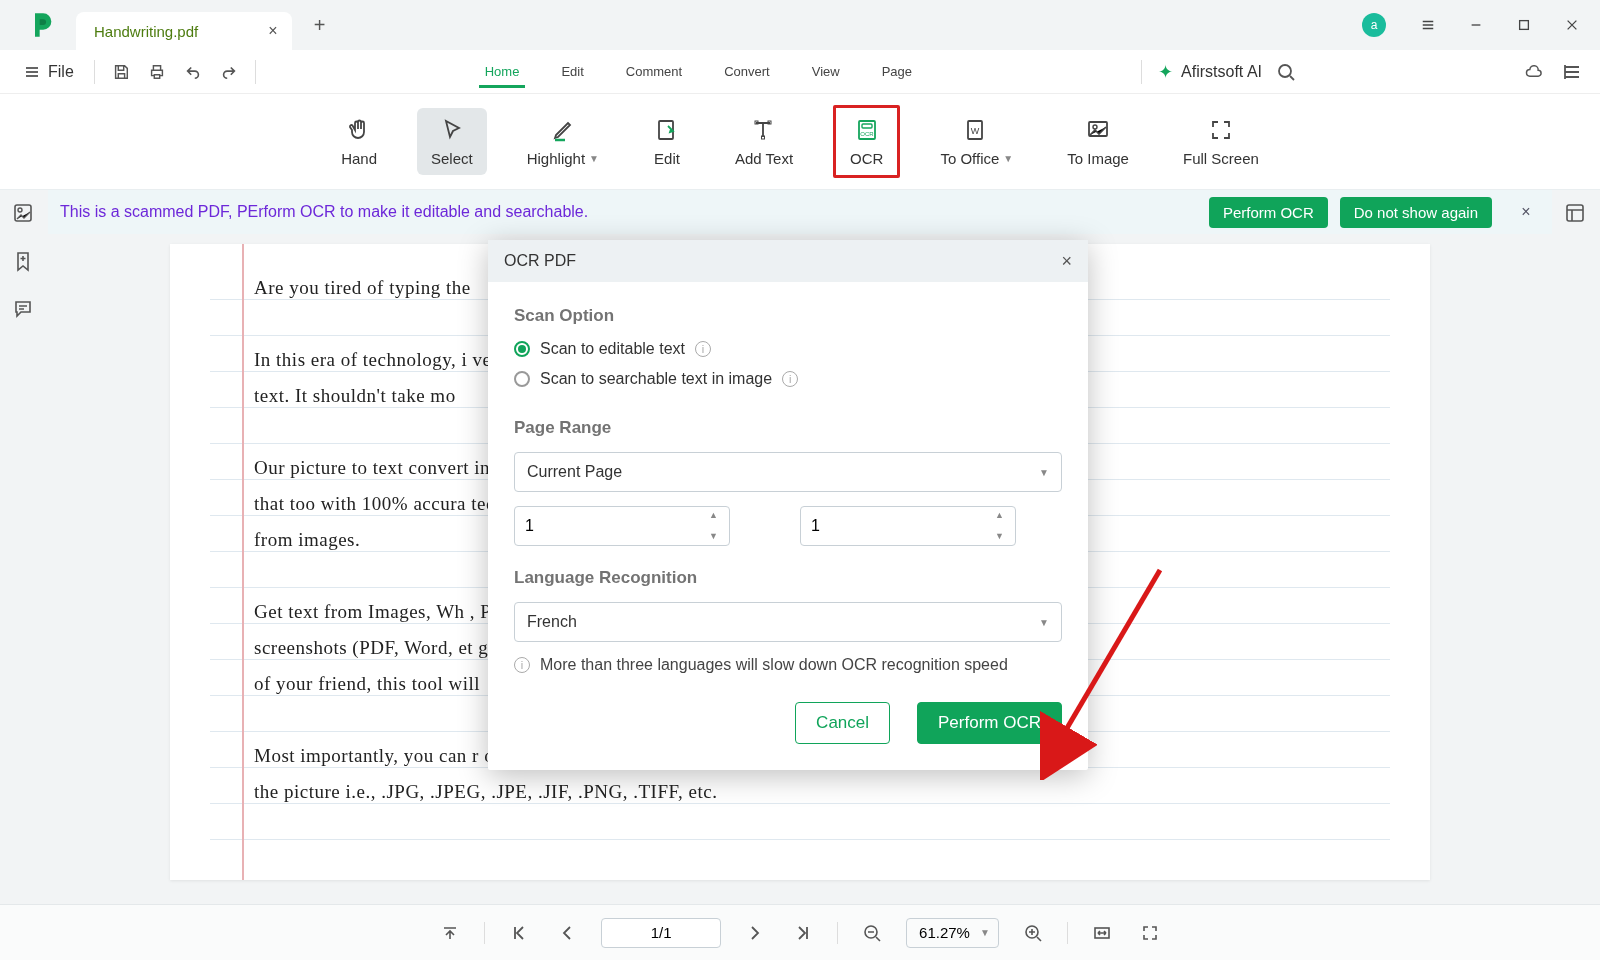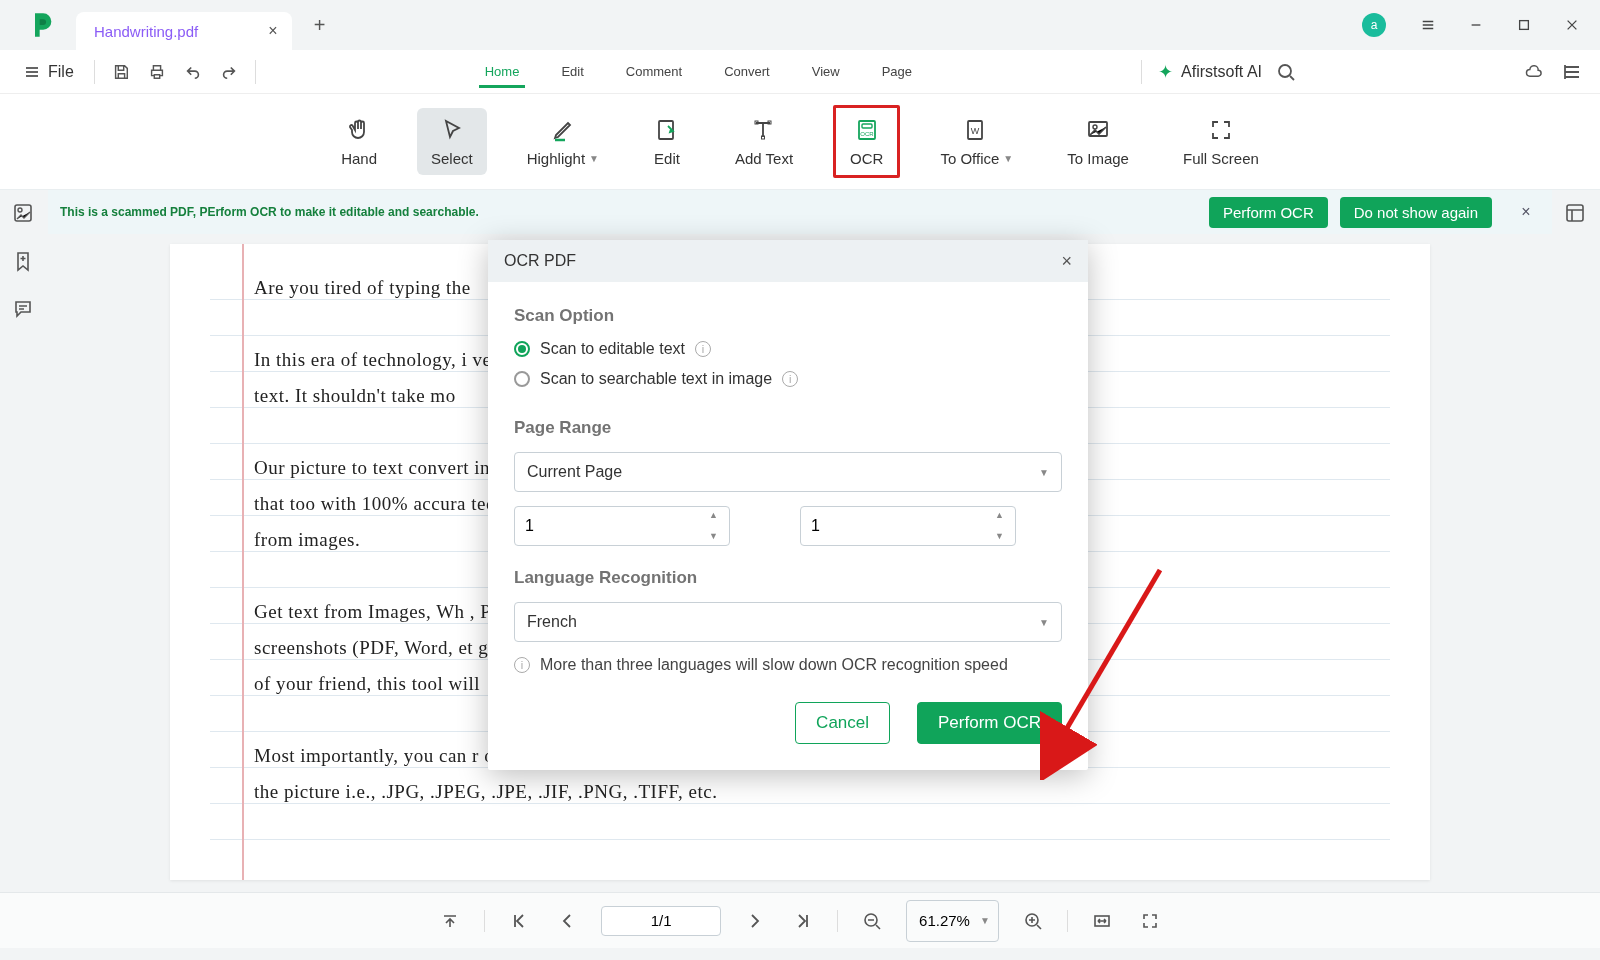--- a/index.html
+++ b/index.html
@@ -3,21 +3,21 @@
 <meta charset="utf-8">
 <style>
   * { box-sizing: border-box; margin: 0; padding: 0; font-family: "Segoe UI", Arial, sans-serif; }
   html, body { width: 1600px; height: 960px; overflow: hidden; background: #f2f4f5; }
 
   
   .titlebar { height: 50px; display: flex; align-items: center; padding: 0 4px; background: #f2f4f5; }
   .app-logo { width: 40px; height: 40px; margin: 0 14px 0 18px; display: flex; align-items: center; justify-content: center; }
   .app-logo svg { width: 28px; height: 28px; }
   .tab { display: flex; align-items: center; height: 38px; background: #fff; border-radius: 8px 8px 0 0; padding: 0 14px 0 18px; margin-top: 12px; gap: 70px; }
-  .tab-title { font-size: 15px; color: #8b5cf6; }
+  .tab-title { font-size: 15px; color: #4d7c0f; }
   .tab-close { font-size: 16px; color: #555; cursor: pointer; }
   .new-tab { width: 24px; height: 24px; margin-left: 16px; display: flex; align-items: center; justify-content: center; color: #555; font-size: 20px; cursor: pointer; }
   .titlebar .spacer { flex: 1; }
   .avatar { width: 24px; height: 24px; border-radius: 50%; background: #1abc9c; color: #fff; font-size: 12px; display: flex; align-items: center; justify-content: center; margin-right: 18px; }
   .win-btn { width: 48px; height: 32px; display: flex; align-items: center; justify-content: center; color: #444; cursor: pointer; }
   .win-btn svg { width: 14px; height: 14px; }
 
   
   .menubar { height: 44px; background: #fff; display: flex; align-items: center; padding: 0 14px; border-bottom: 1px solid #eee; }
   .menubar .left { display: flex; align-items: center; gap: 4px; }
@@ -48,21 +48,21 @@
   
   .workspace { position: absolute; top: 190px; left: 0; right: 0; bottom: 56px; display: flex; }
   .left-rail { width: 48px; background: #f2f4f5; display: flex; flex-direction: column; align-items: center; padding-top: 12px; gap: 24px; }
   .left-rail .railbtn { width: 24px; height: 24px; color: #555; }
   .left-rail .railbtn svg { width: 22px; height: 22px; }
   .right-rail { width: 48px; background: #f2f4f5; display: flex; flex-direction: column; align-items: center; padding-top: 12px; }
   .right-rail .railbtn { width: 24px; height: 24px; color:#555; }
   .right-rail .railbtn svg { width:22px; height:22px; }
   .canvas-area { flex: 1; position: relative; background: #f2f4f5; display: flex; flex-direction: column; }
   .notice { height: 44px; background: #eef6f8; display: flex; align-items: center; padding: 0 12px; gap: 12px; width:100%; }
-  .notice-text { font-size: 12px; color: #15803d; flex: 1; font-weight: bold; }
+  .notice-text { font-size: 16px; color: #6d28d9; flex: 1; }
   .notice-btn { padding: 7px 14px; border-radius: 4px; font-size: 15px; cursor: pointer; }
   .btn-primary { background: #10a45a; color: #fff; border: none; }
   .notice-close { width: 28px; height: 28px; display:flex; align-items:center; justify-content:center; color:#556; cursor:pointer; margin-left:8px;}
 
   .page { margin: 10px auto 20px; width: 1260px; background: #fff; box-shadow: 0 1px 3px rgba(0,0,0,0.08); padding: 20px 40px 40px 40px; position: relative; }
   .page-margin-line { position: absolute; top: 0; bottom: 0; left: 72px; width: 2px; background: #e8b1b4; }
   .page-line { height: 36px; border-bottom: 1px solid #dfe8ef; font-family: "Segoe Script", "Comic Sans MS", cursive; font-size: 19px; color: #222; letter-spacing: 0.5px; display: flex; align-items: flex-end; padding-left: 44px; white-space:nowrap;}
   .dialog { position: absolute; top: 240px; left: 488px; width: 600px; background: #fff; box-shadow: 0 6px 30px rgba(0,0,0,0.25); border-radius: 2px; z-index: 50; }
   .dialog-header { height: 42px; background: #edf1f3; display: flex; align-items: center; padding: 0 16px; justify-content: space-between; }
   .dialog-title { font-size: 16px; color: #333; }
@@ -84,26 +84,26 @@
   .hint-row { display:flex; align-items:center; gap:10px; font-size:16px; color:#444; margin-top:6px; }
   .dialog-footer { display:flex; justify-content:flex-end; gap:27px; padding-top:28px; }
   .dlg-btn { padding: 10px 20px; font-size:17px; border-radius:4px; cursor:pointer; }
   .btn-outline { background:#fff; border:1.5px solid #10a45a; color:#10a45a; }
   .btn-solid { background:#10a45a; border:1.5px solid #10a45a; color:#fff; }
 
   
   .arrow-anno { position:absolute; top:560px; left:1040px; z-index:60; pointer-events:none; }
 
   
-  .statusbar { position:absolute; left:0; right:0; bottom:12px; height:56px; background:#fafbfb; border-top:1px solid #e4e8ea; display:flex; align-items:center; justify-content:center; gap:20px; }
+  .statusbar { position:absolute; left:0; right:0; bottom:0; height:56px; background:#fafbfb; border-top:1px solid #e4e8ea; display:flex; align-items:center; justify-content:center; gap:20px; }
   .sb-btn { width:28px; height:28px; display:flex; align-items:center; justify-content:center; color:#555; cursor:pointer; }
   .sb-btn svg { width:18px; height:18px; }
   .sb-sep { width:1px; height:22px; background:#ddd; }
   .page-input { width:120px; height:30px; border:1px solid #c8d0d6; border-radius:4px; text-align:center; font-size:15px; }
-  .zoom-select { height:42px; border:1px solid #c8d0d6; border-radius:4px; padding:0 28px 0 12px; font-size:15px; display:flex; align-items:center; position:relative; }
+  .zoom-select { height:30px; border:1px solid #c8d0d6; border-radius:4px; padding:0 28px 0 12px; font-size:15px; display:flex; align-items:center; position:relative; }
   .zoom-select .caret { position:absolute; right:8px; font-size:10px; color:#888; }
 </style>
 </head>
 <body>
 
 <div class="titlebar">
   <div class="app-logo">
     <svg viewBox="0 0 24 24">
         <path fill="#14a55c" d="M6 2h7a7 7 0 0 1 0 14h-3v6H6z"></path>
         <path fill="#0d7f46" d="M10 7h3a2.5 2.5 0 0 1 0 5h-3z"></path>

